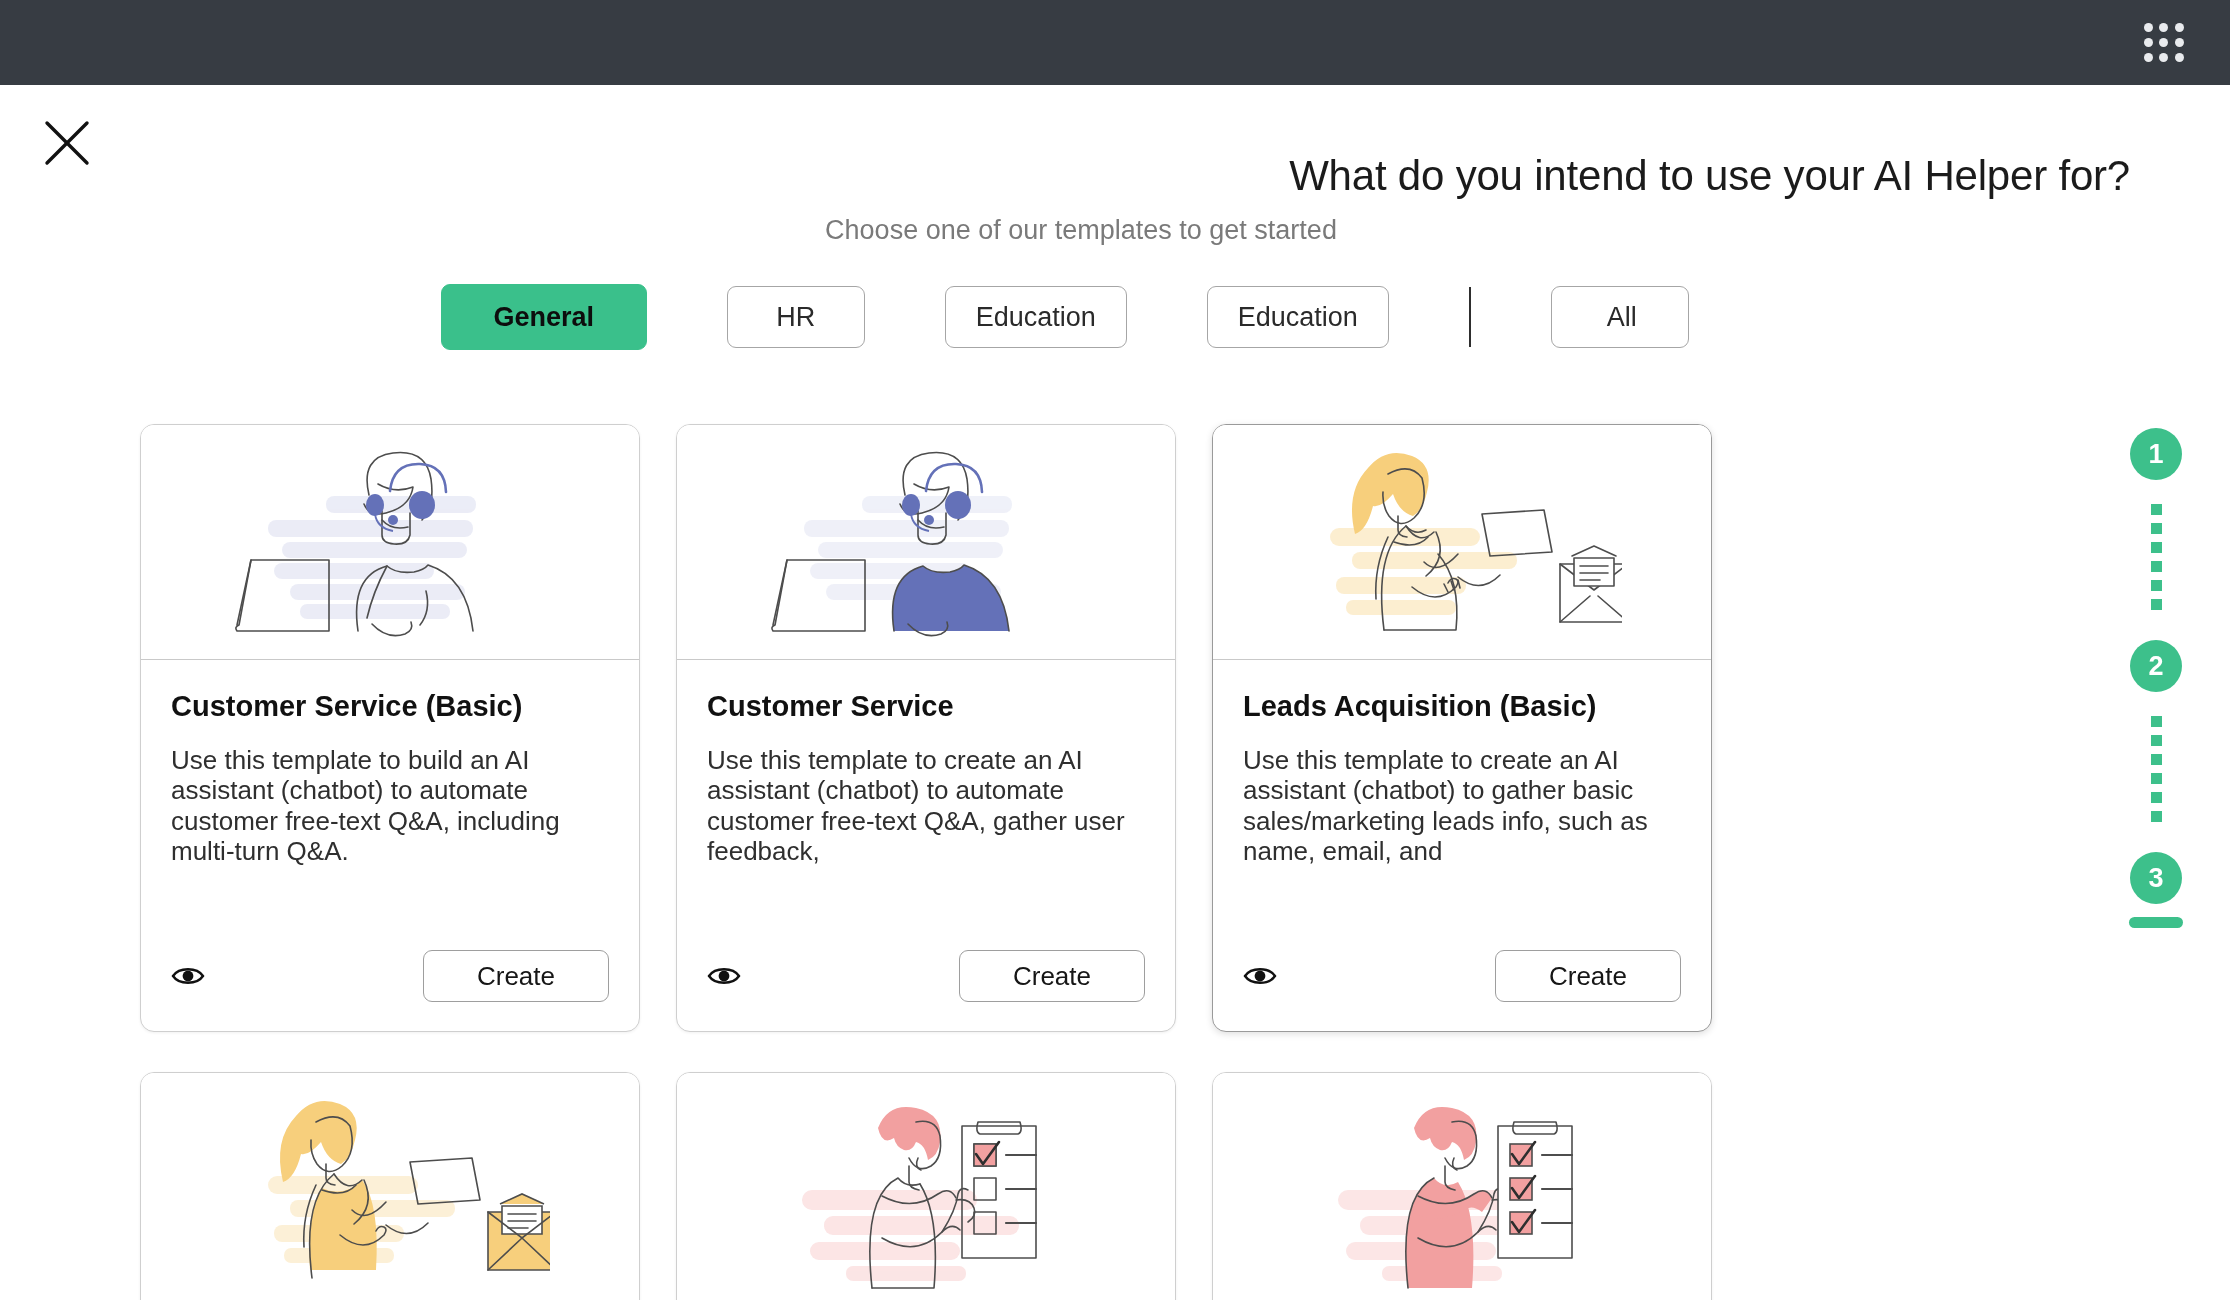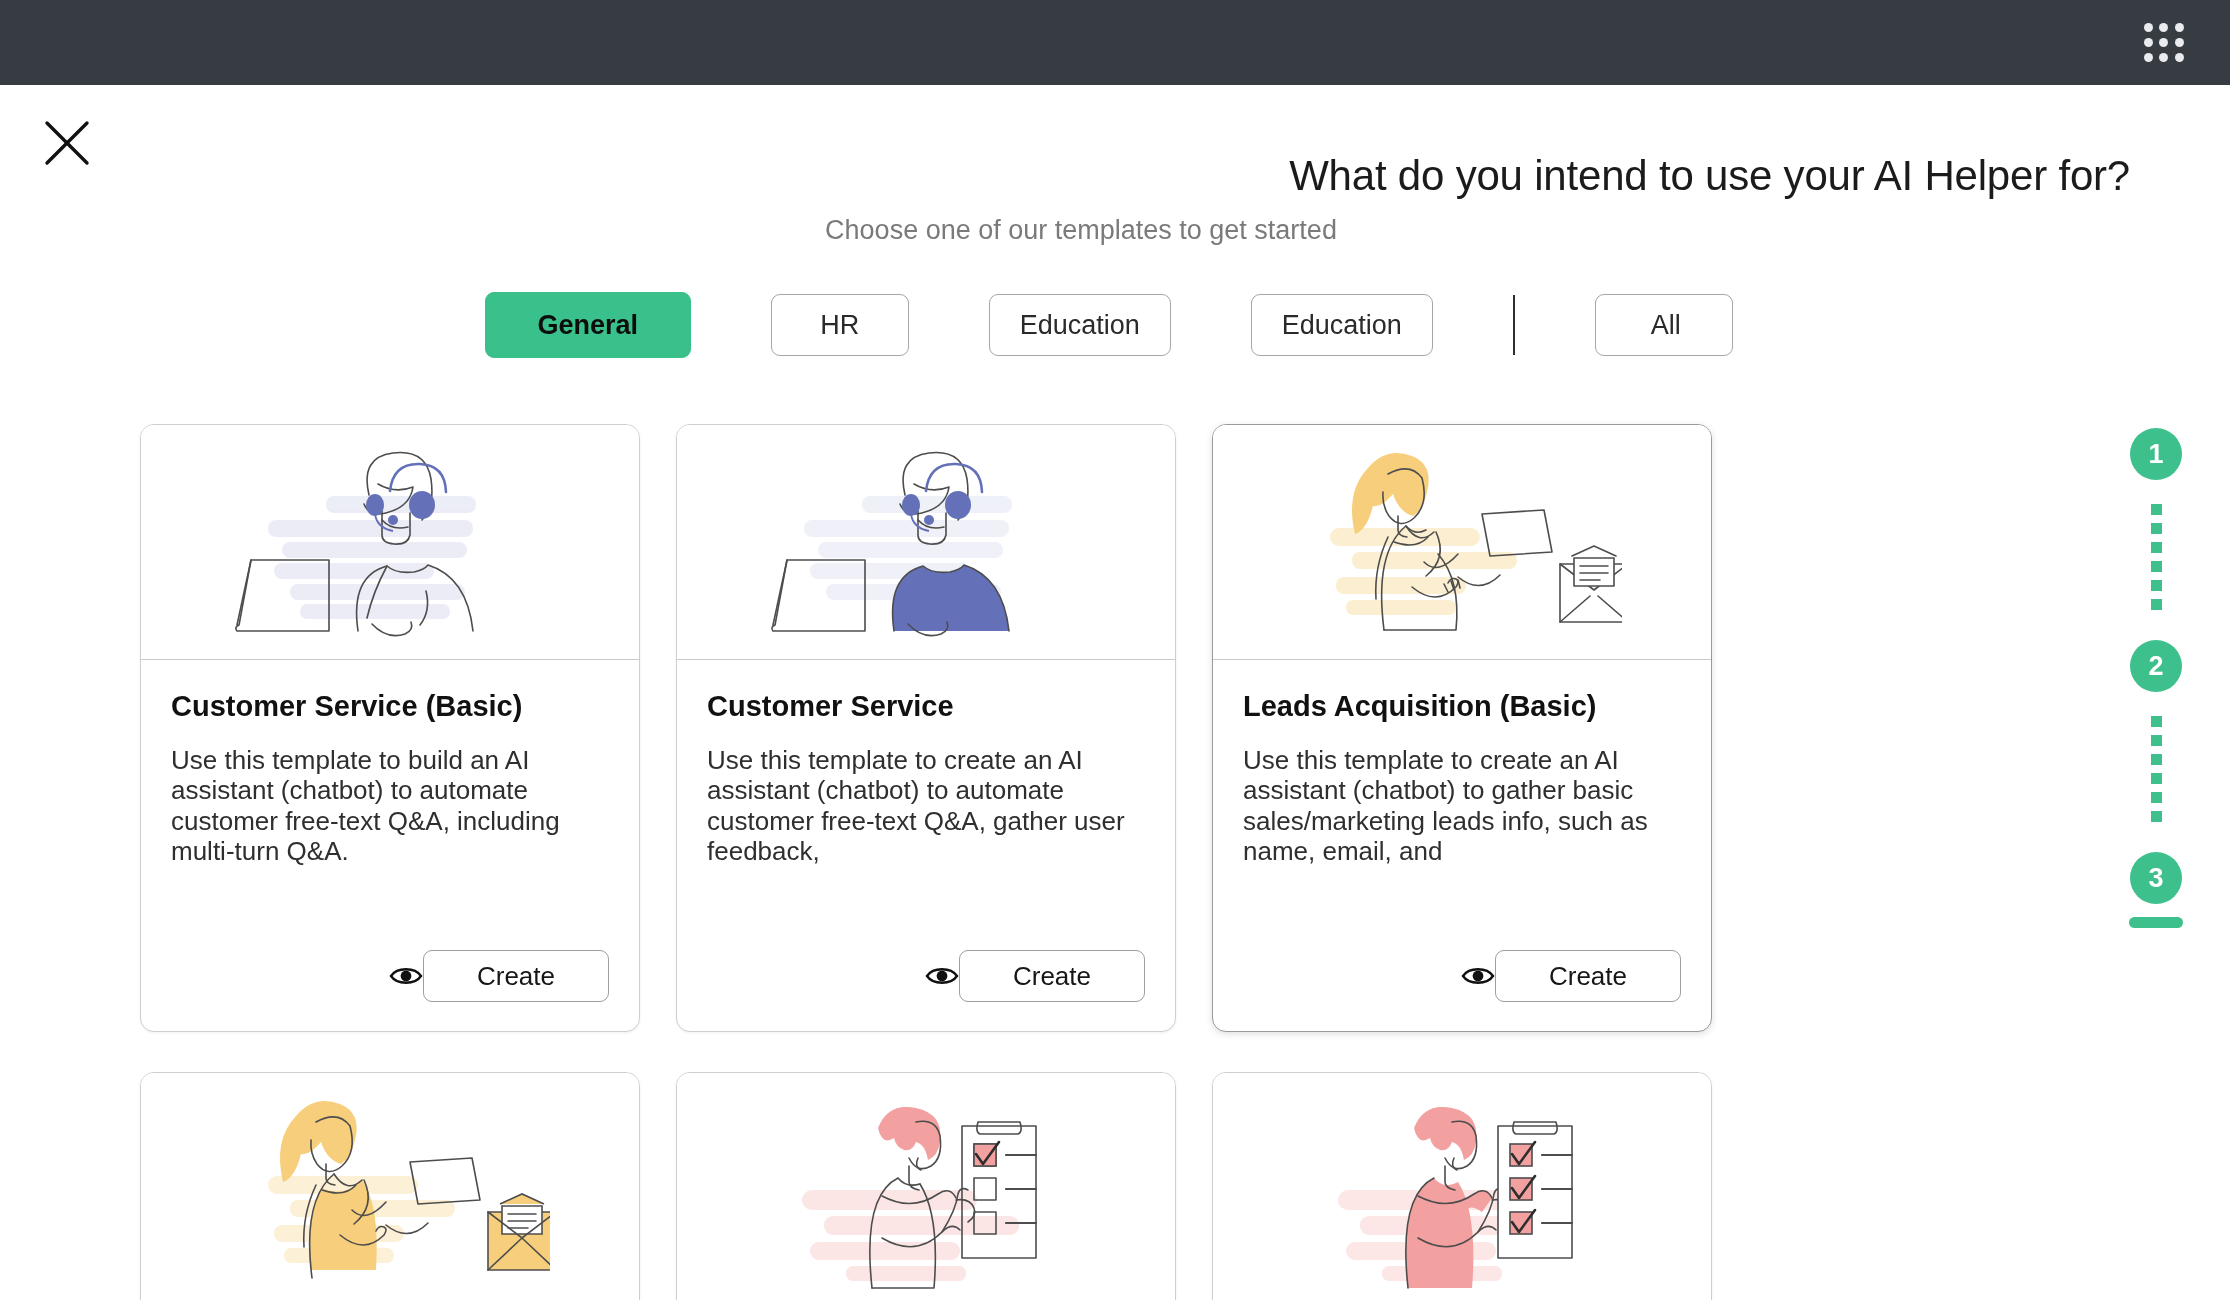--- a/index.html
+++ b/index.html
@@ -58,26 +58,25 @@
     text-align: center;
     font-size: 27px;
     font-weight: 400;
     color: #7a7a7a;
     margin-left: 16px;
   }
 
   
   .tabs {
     position: absolute;
-    top: 292px; left: 0; width: 2130px;
+    top: 284px; left: 0; width: 2130px;
     display: flex;
     align-items: center;
     justify-content: center;
     gap: 4px;
-    margin-left: 44px;
   }
   .tab {
     height: 62px;
     min-width: 138px;
     padding: 0 30px;
     border-radius: 9px;
     border: 1.6px solid #a6a6a6;
     background: #ffffff;
     color: #2a2a2a;
     font-size: 27px;
@@ -154,21 +153,21 @@
     font-size: 26px;
     line-height: 1.17;
     color: #2f2f2f;
     max-height: 125px;
     overflow: hidden;
   }
   .card-footer {
     height: 96px;
     display: flex;
     align-items: center;
-    justify-content: flex-end;
+    justify-content: space-between;
     padding: 0 30px 14px 30px;
     flex: none;
   }
   .eye-btn { cursor: pointer; display: block; }
   .create-btn {
     width: 186px; height: 52px;
     border: 1.5px solid #9e9e9e;
     border-radius: 9px;
     background: #ffffff;
     color: #161616;

